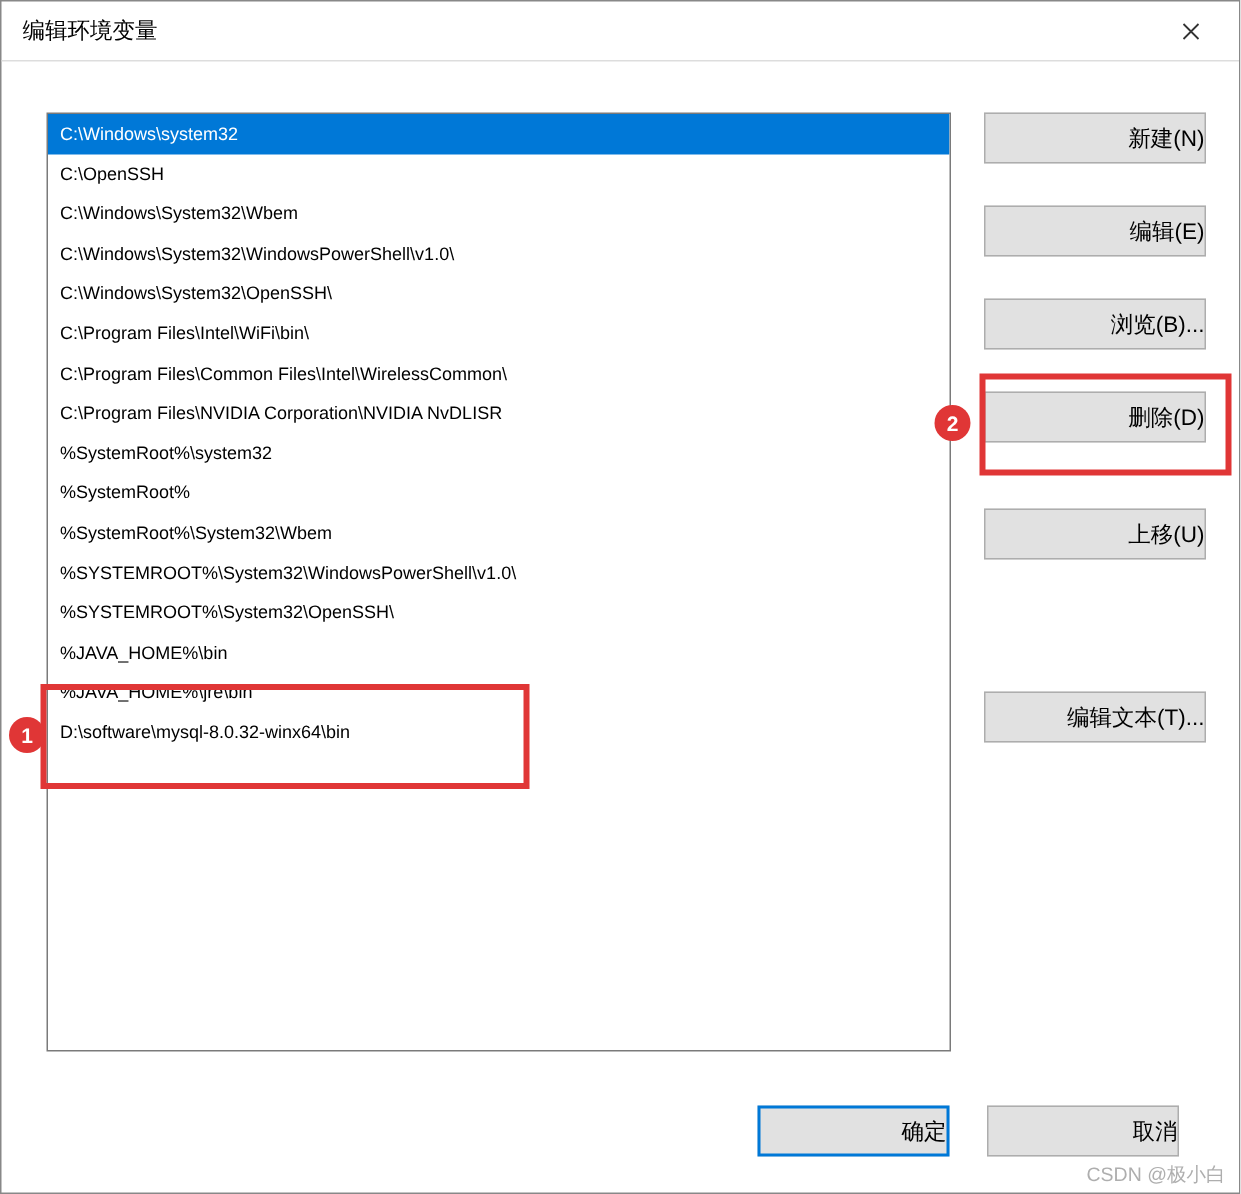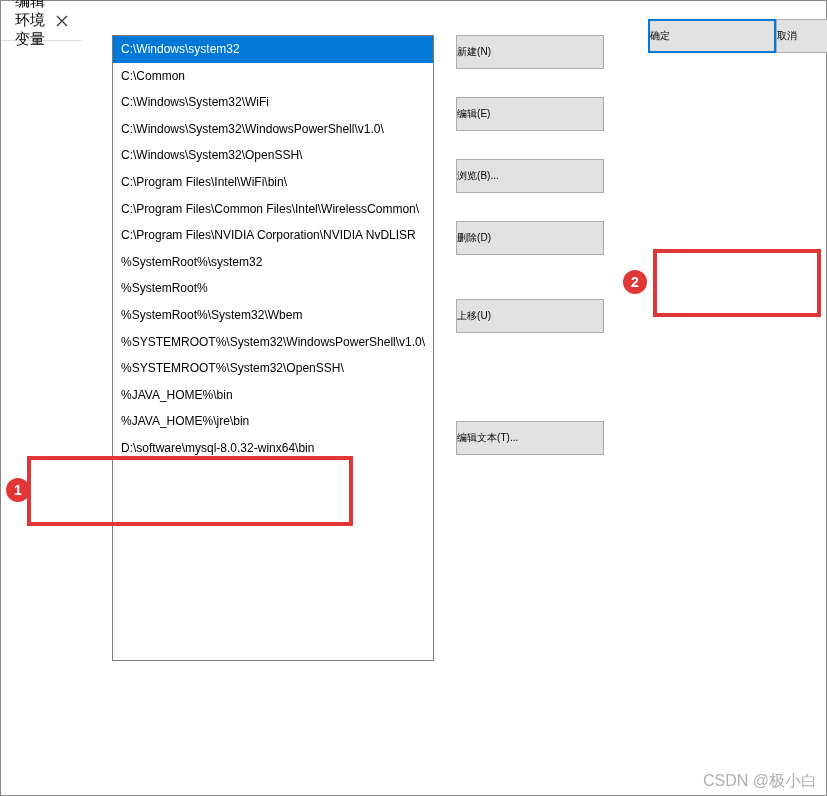--- a/index.html
+++ b/index.html
@@ -9,21 +9,21 @@
       background: #fff;
       width: 827px;
       height: 796px;
       position: relative;
     }
     .dialog {
       width: 827px;
       height: 796px;
       border: 1px solid #888;
       display: flex;
-      flex-direction: row;
+      flex-direction: column;
     }
     .titlebar {
       height: 40px;
       display: flex;
       align-items: center;
       justify-content: space-between;
       padding: 0 12px 0 14px;
       border-bottom: 1px solid #ddd;
       font-size: 15px;
     }
@@ -65,34 +65,34 @@
     }
     .sidebar {
       width: 148px;
       display: flex;
       flex-direction: column;
     }
     .btn {
       height: 34px;
       border: 1px solid #adadad;
       background: #e1e1e1;
-      font-size: 10px;
+      font-size: 15px;
       font-family: inherit;
       cursor: pointer;
-      text-align: left;
+      text-align: right;
     }
     .btn.primary {
       border: 2px solid #0078d7;
       background: #e1e1e1;
     }
     .footer {
       display: flex;
       justify-content: flex-end;
-      gap: 0;
-      padding: 18px 22px 24px 22px;
+      gap: 25px;
+      padding: 18px 40px 24px 22px;
     }
     .footer .btn {
       width: 128px;
     }
     .gap-sm { height: 28px; }
     .gap-lg { height: 44px; }
     .gap-xl { height: 60px; }
     
     .annot-box {
       position: absolute;
@@ -114,42 +114,42 @@
       pointer-events: none;
     }
     .annot1-box { left: 27px; top: 456px; width: 326px; height: 70px; }
     .annot1-badge { left: 6px; top: 478px; }
     .annot2-box { left: 653px; top: 249px; width: 168px; height: 68px; }
     .annot2-badge { left: 623px; top: 270px; }
     .watermark {
       position: absolute;
       right: 10px;
       bottom: 4px;
-      font-size: 16px;
+      font-size: 13px;
       color: rgba(120,120,120,0.6);
       pointer-events: none;
     }
   </style>
 </head>
 <body>
 
 <div class="dialog">
   <div class="titlebar">
     <span class="titlebar-title">编辑环境变量</span>
     <div class="close-btn">
       <svg width="12" height="12" viewBox="0 0 12 12">
           <path d="M1 1 L11 11 M11 1 L1 11" stroke="#333" stroke-width="1.2" fill="none"></path>
         </svg>
     </div>
   </div>
   <div class="content">
     <div class="listbox" id="listbox">
         <div class="list-item selected">C:\Windows\system32</div>
-        <div class="list-item">C:\Common</div>
-        <div class="list-item">C:\Windows\System32\WiFi</div>
+        <div class="list-item">C:\OpenSSH</div>
+        <div class="list-item">C:\Windows\System32\Wbem</div>
         <div class="list-item">C:\Windows\System32\WindowsPowerShell\v1.0\</div>
         <div class="list-item">C:\Windows\System32\OpenSSH\</div>
         <div class="list-item">C:\Program Files\Intel\WiFi\bin\</div>
         <div class="list-item">C:\Program Files\Common Files\Intel\WirelessCommon\</div>
         <div class="list-item">C:\Program Files\NVIDIA Corporation\NVIDIA NvDLISR</div>
         <div class="list-item">%SystemRoot%\system32</div>
         <div class="list-item">%SystemRoot%</div>
         <div class="list-item">%SystemRoot%\System32\Wbem</div>
         <div class="list-item">%SYSTEMROOT%\System32\WindowsPowerShell\v1.0\</div>
         <div class="list-item">%SYSTEMROOT%\System32\OpenSSH\</div>

